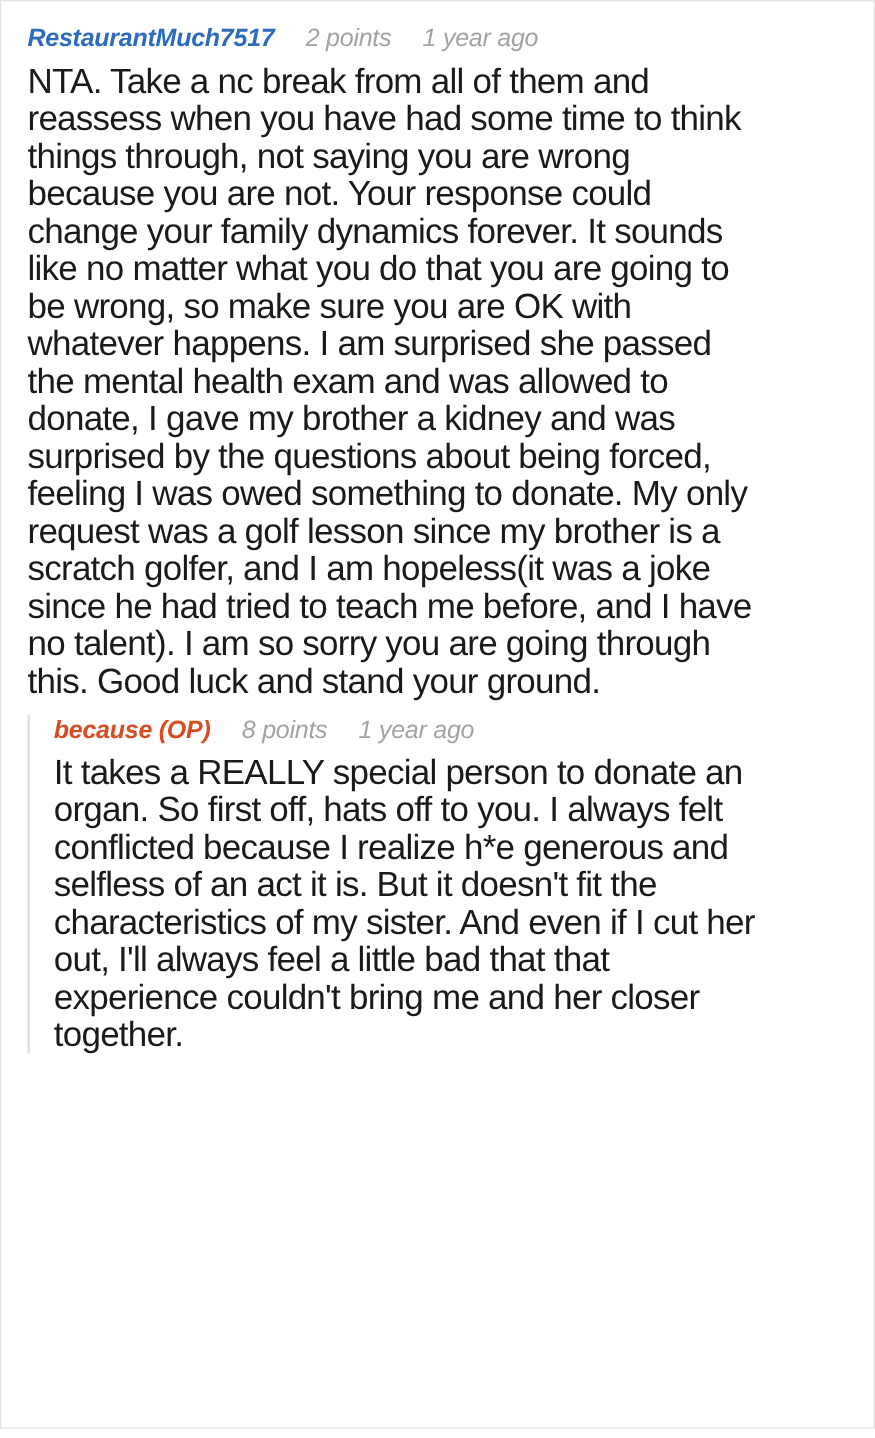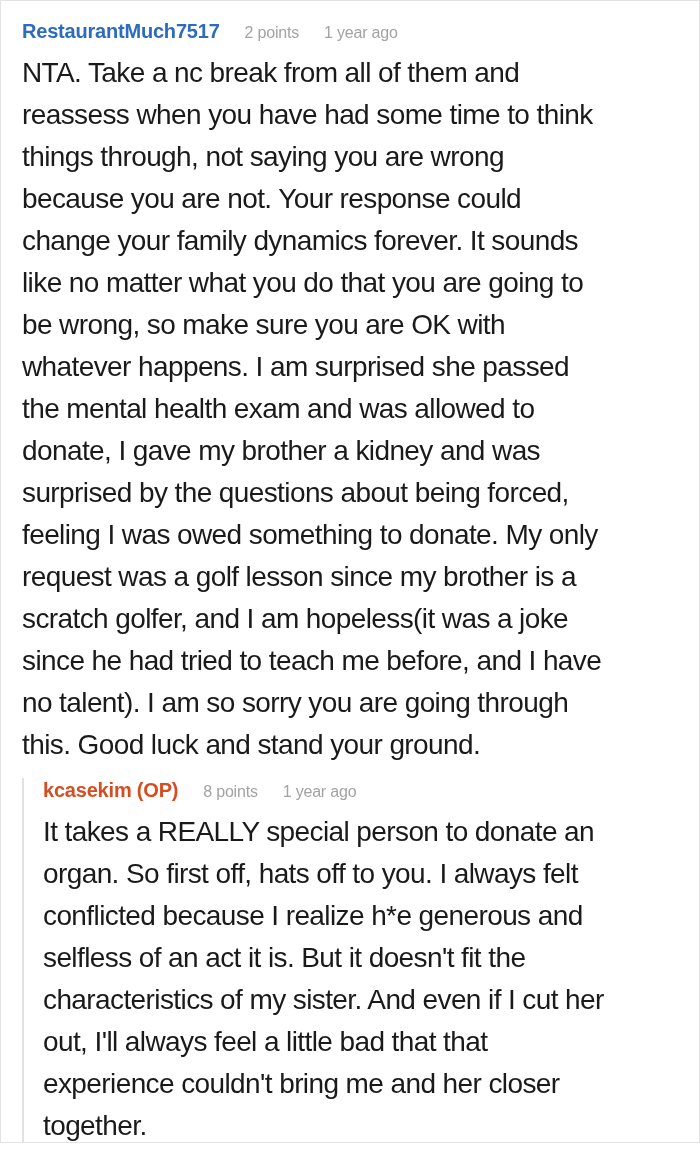--- a/index.html
+++ b/index.html
@@ -21,39 +21,40 @@
     border: 1px solid var(--border-gray, #e3e3e3);
     padding: 18px 20px 0 21px;
     overflow: hidden;
   }
   .comment-header {
     display: flex;
     align-items: baseline;
     column-gap: 25px;
     line-height: 24px;
     white-space: nowrap;
+    font-style: italic;
   }
   .author {
     font-weight: bold;
     font-size: 20px;
     letter-spacing: -0.2px;
     text-decoration: none;
     cursor: pointer;
   }
   .author.top { color: var(--username-blue, #2c6bbd); }
   .author.op  { color: var(--username-op-orange, #d54d20); }
   .meta {
-    font-size: 16px;
+    font-size: 20px;
     letter-spacing: -0.2px;
     color: var(--meta-gray, #a3a3a3);
   }
   .comment-body {
     margin-top: 7px;
     font-size: 28px;
-    line-height: 42px;
+    line-height: 30px;
     letter-spacing: -0.6px;
     color: var(--body-text, #1a1a1a);
     white-space: pre-line;
   }
   .reply {
     display: flex;
     margin-top: 12px;
   }
   .thread-line {
     flex: 0 0 2px;
@@ -93,21 +94,21 @@
 scratch golfer, and I am hopeless(it was a joke
 since he had tried to teach me before, and I have
 no talent). I am so sorry you are going through
 this. Good luck and stand your ground.</div>
   </div>
 
   <div class="reply">
     <div class="thread-line"></div>
     <div class="reply-content">
       <div class="comment-header">
-        <a class="author op">kcasekim (OP)</a>
+        <a class="author op">because (OP)</a>
         <span class="meta">8 points</span>
         <span class="meta">1 year ago</span>
       </div>
       <div class="comment-body">It takes a REALLY special person to donate an
 organ. So first off, hats off to you. I always felt
 conflicted because I realize h*e generous and
 selfless of an act it is. But it doesn't fit the
 characteristics of my sister. And even if I cut her
 out, I'll always feel a little bad that that
 experience couldn't bring me and her closer

